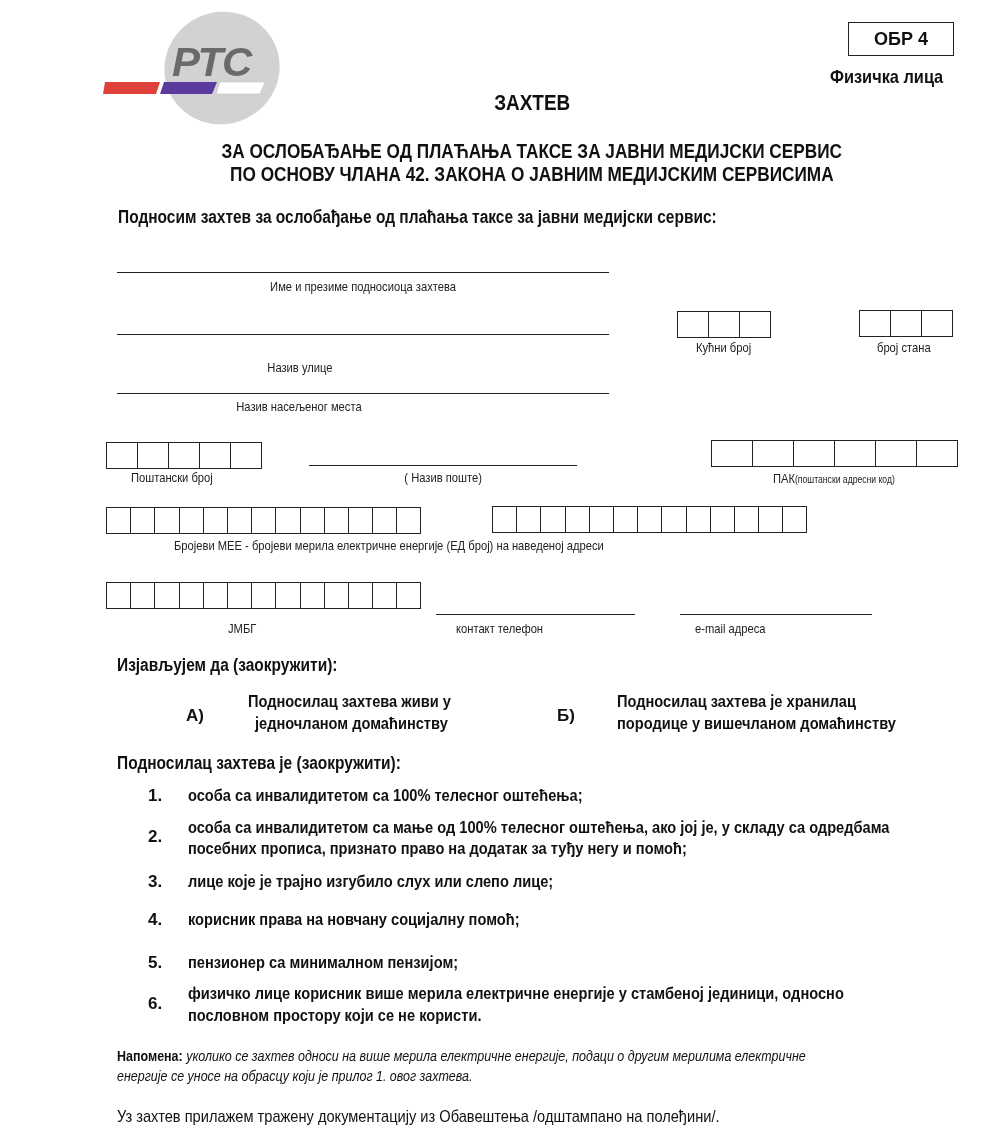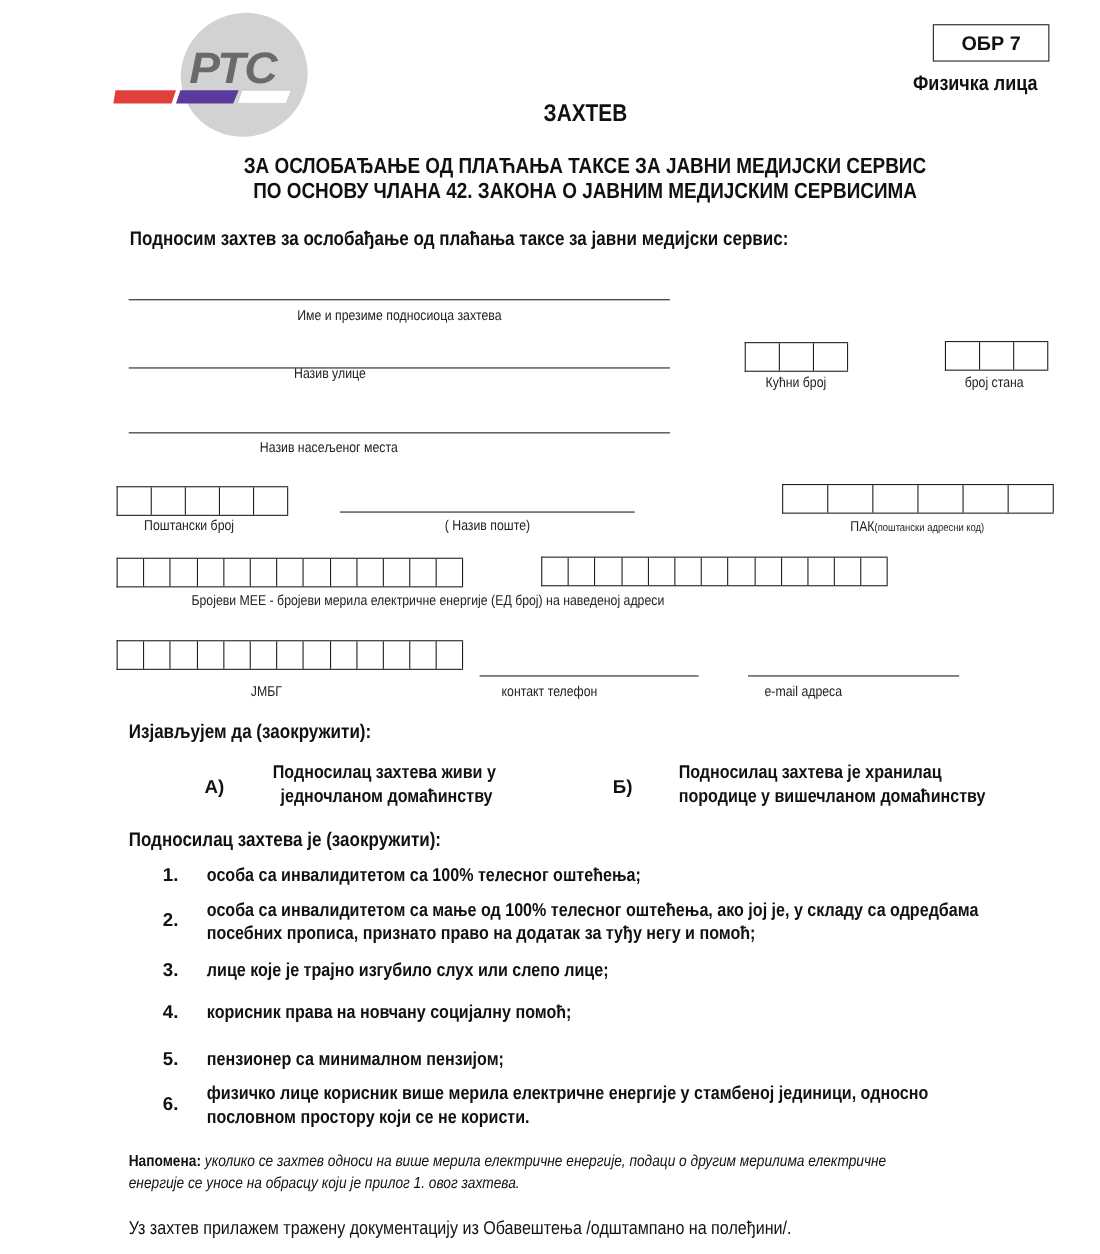--- a/index.html
+++ b/index.html
@@ -25,41 +25,41 @@
   <svg width="190" height="125" viewBox="0 0 190 125">
     <ellipse cx="122" cy="62" rx="58" ry="56" fill="#d2d2d2" transform="rotate(-25 122 62)"></ellipse>
     <polygon points="5,76 60,76 56,88 3,88" fill="#e0403a"></polygon>
     <polygon points="64,76 117,76 112,88 60,88" fill="#5b3a9e"></polygon>
     <polygon points="120,76 165,76 160,88 116,88" fill="#ffffff" stroke="#bbb" stroke-width="0.5"></polygon>
   </svg>
   <div class="abs b" style="left:74px;top:34px;font-size:40px;font-style:italic;color:#6a6a6a;letter-spacing:-1px;transform:scaleX(1.05);">РТС</div>
 </div>
 
 <div class="abs b" style="left:848px;top:22px;width:106px;height:34px;border:1.5px solid #222;box-sizing:border-box;text-align:center;line-height:32px;font-size:18px;">
-  <span>ОБР 7</span>
+  <span>ОБР 4</span>
 </div>
 <div class="abs b narrow" style="left:830px;top:66px;font-size:19px;">Физичка лица</div>
 
 <div class="abs b" style="left:0;width:1064px;top:90px;text-align:center;font-size:22px;">
   <span class="narrowc" style="display:inline-block;">ЗАХТЕВ</span>
 </div>
 <div class="abs b" style="left:0;width:1064px;top:140px;text-align:center;font-size:20px;">
   <span class="narrowc" style="display:inline-block;">ЗА ОСЛОБАЂАЊЕ ОД  ПЛАЋАЊА ТАКСЕ ЗА ЈАВНИ МЕДИЈСКИ СЕРВИС</span>
 </div>
 <div class="abs b" style="left:0;width:1064px;top:163px;text-align:center;font-size:20px;">
   <span class="narrowc" style="display:inline-block;">ПО ОСНОВУ ЧЛАНА 42. ЗАКОНА О ЈАВНИМ МЕДИЈСКИМ СЕРВИСИМА</span>
 </div>
 
 <div class="abs b narrow" style="left:118px;top:207px;font-size:18px;">Подносим захтев за ослобађање од плаћања таксе за јавни медијски сервис:</div>
 
 <div class="line" style="left:117px;top:272px;width:492px;"></div>
 <div class="lblc" style="left:117px;width:492px;top:279px;"><span>Име и презиме подносиоца захтева</span></div>
 
 <div class="line" style="left:117px;top:334px;width:492px;"></div>
-<div class="lblc" style="left:117px;width:366px;top:332px;"><span>Назив улице</span></div>
+<div class="lblc" style="left:117px;width:366px;top:360px;"><span>Назив улице</span></div>
 
 <div class="boxes" style="left:677px;top:311px;">
     <span style="width: 31px; height: 25px;"></span>
     <span style="width: 31px; height: 25px;"></span>
     <span style="width: 31px; height: 25px;"></span>
   </div>
 <div class="lbl" style="left:696px;top:340px;">Кућни број</div>
 
 <div class="boxes" style="left:859px;top:310px;">
     <span style="width: 31px; height: 25px;"></span>

